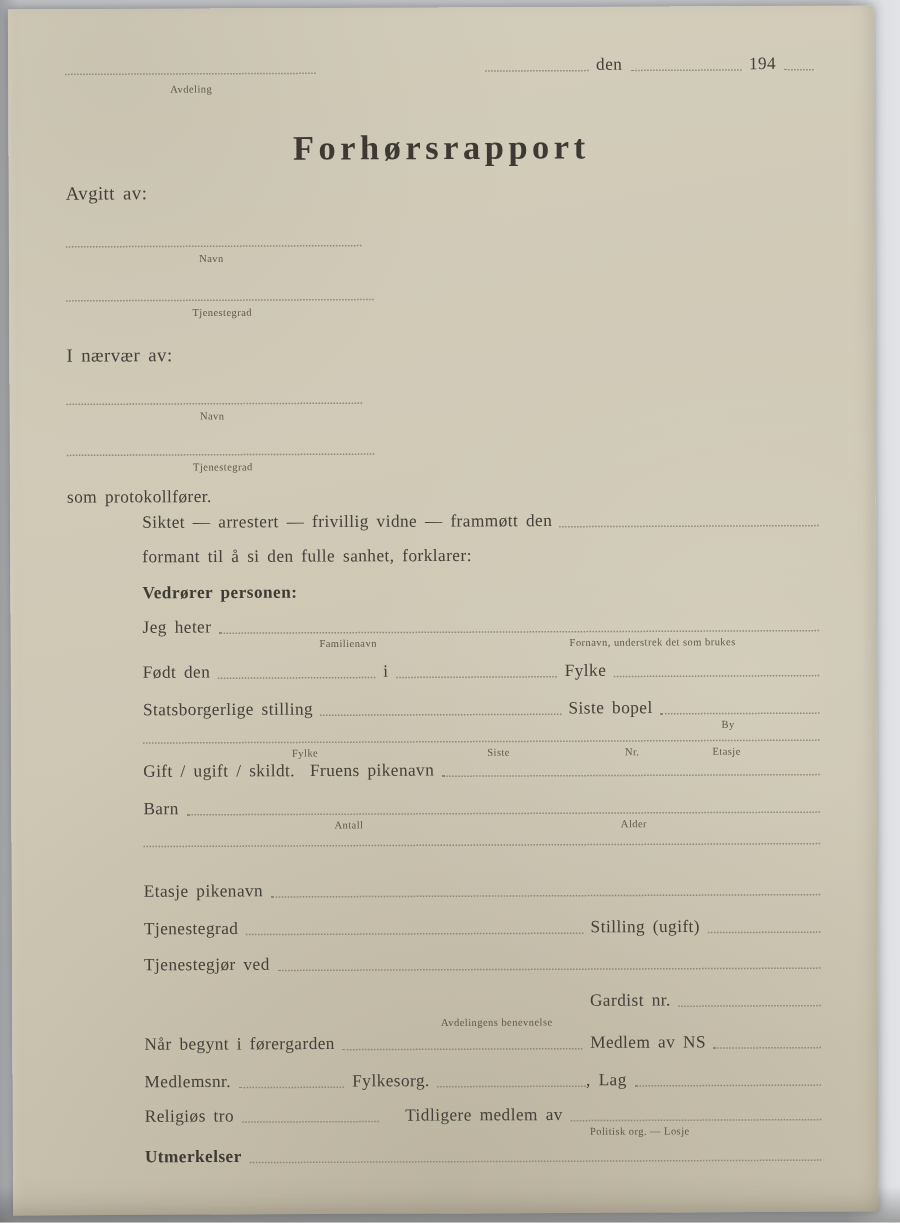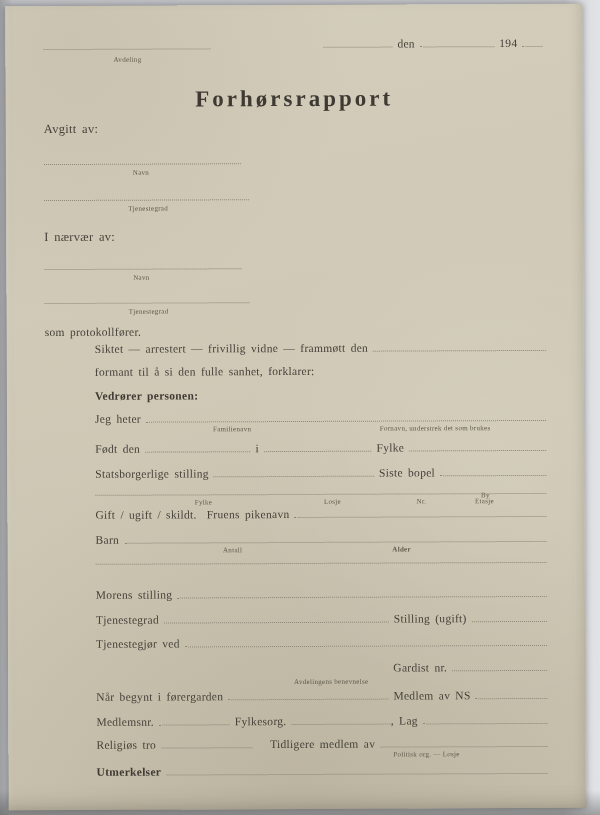--- a/index.html
+++ b/index.html
@@ -118,48 +118,48 @@
       <span class="t pl pr">Fylke</span>
       <span class="fill" style="flex:130 1 0;"></span>
     </div>
 
     <div class="row" style="top:462px; left:88px; right:38px;">
       <span class="t pr">Statsborgerlige stilling</span>
       <span class="fill" style="flex:160 1 0;"></span>
       <span class="t pl pr">Siste bopel</span>
       <span class="fill" style="flex:106 1 0;"></span>
     </div>
-    <div class="sub" style="top:475px; left:478px;margin-top:12px;">By</div>
+    <div class="sub" style="top:475px; left:478px;">By</div>
 
     <div class="hline" style="top:489px; left:88px; right:38px;"></div>
     <div class="sub" style="top:493px; left:196px;">Fylke</div>
-    <div class="sub" style="top:493px; left:325px;">Losje</div>
+    <div class="sub" style="top:493px; left:325px;">Siste</div>
     <div class="sub" style="top:493px; left:414px;">Nr.</div>
     <div class="sub" style="top:493px; left:477px;">Etasje</div>
 
     <div class="row" style="top:503px; left:88px; right:38px;">
       <span class="t">Gift / ugift / skildt.</span>
       <span style="width:10px;"></span>
       <span class="t pr">Fruens pikenavn</span>
       <span class="fill grow"></span>
     </div>
 
     <div class="row" style="top:528px; left:88px; right:38px;">
       <span class="t pr">Barn</span>
       <span class="fill grow"></span>
     </div>
     <div class="sub" style="top:541px; left:225px;">Antall</div>
-    <div class="sub" style="top:541px; left:394px;font-weight:bold;">Alder</div>
+    <div class="sub" style="top:541px; left:415px;">Alder</div>
 
     <div class="row" style="top:557px; left:88px; right:38px;">
       <span class="fill grow"></span>
     </div>
 
     <div class="row" style="top:583px; left:88px; right:38px;">
-      <span class="t pr">Morens stilling</span>
+      <span class="t pr">Etasje pikenavn</span>
       <span class="fill grow"></span>
     </div>
 
     <div class="row" style="top:608px; left:88px; right:38px;">
       <span class="t pr">Tjenestegrad</span>
       <span class="fill" style="flex:233 1 0;"></span>
       <span class="t pl pr">Stilling (ugift)</span>
       <span class="fill" style="flex:78 1 0;"></span>
     </div>
 

